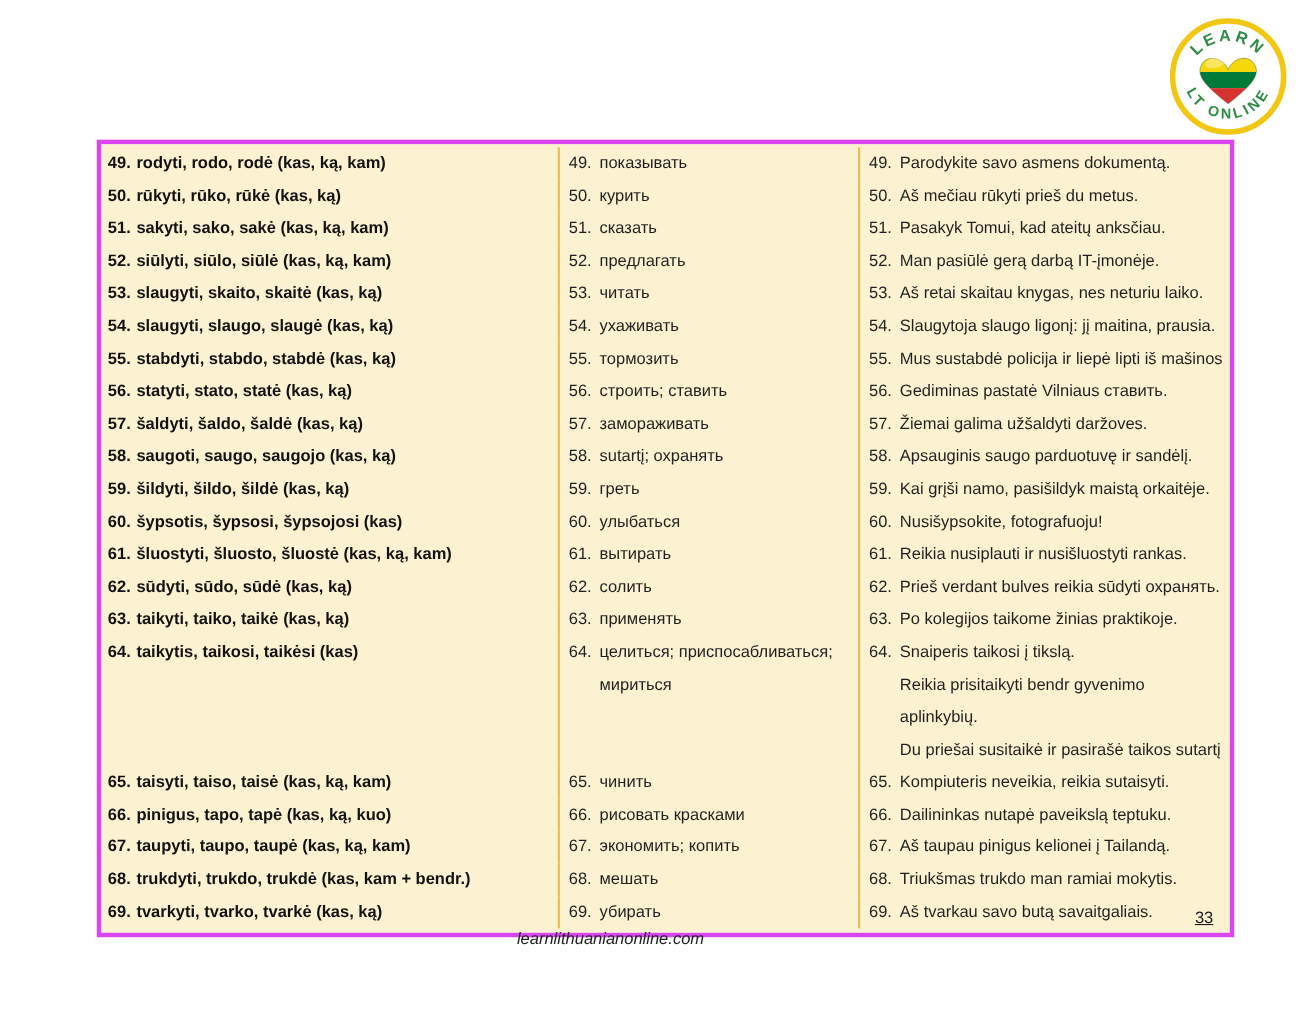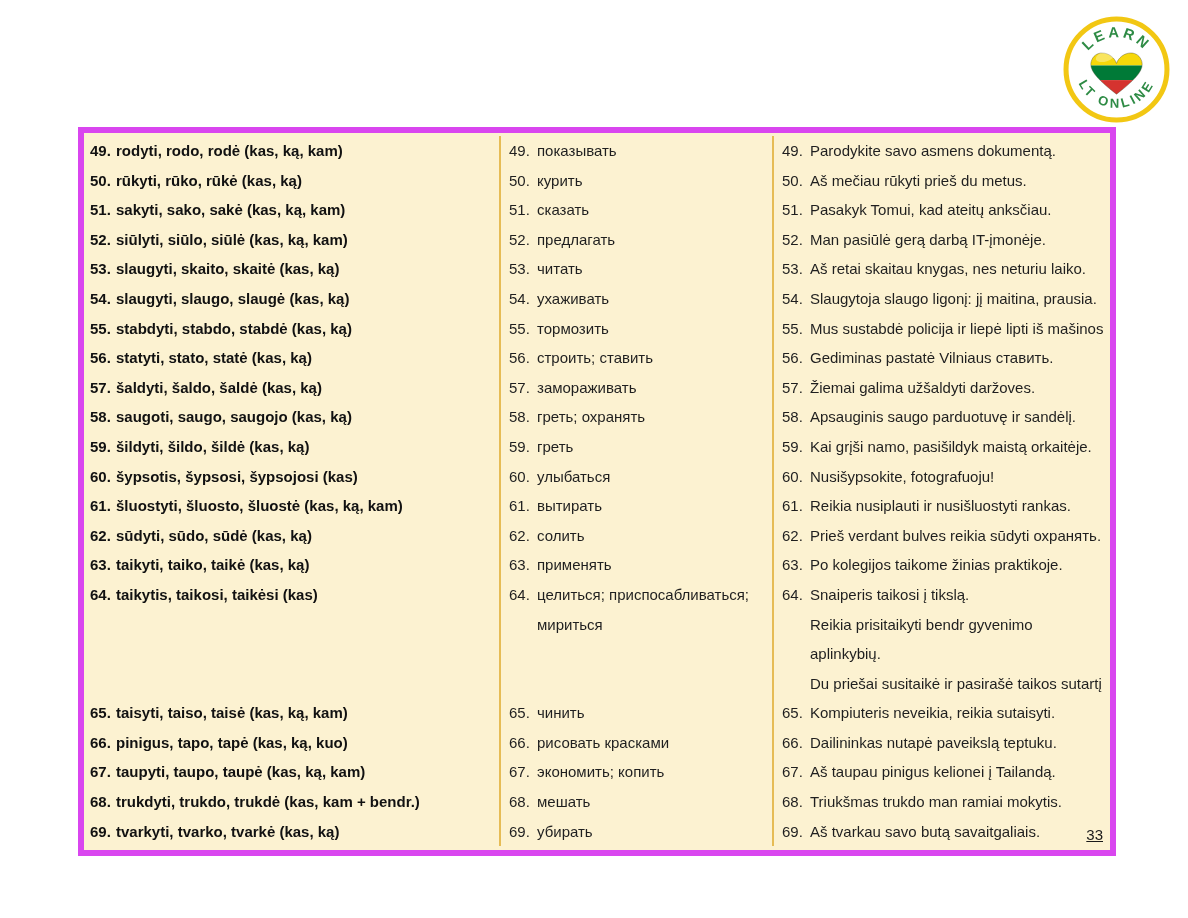--- a/index.html
+++ b/index.html
@@ -19,27 +19,27 @@
     position: absolute;
     left: 1063px;
     top: 16px;
     width: 107px;
     height: 107px;
   }
 
   
   .vtable {
     position: absolute;
-    left: 78px;
+    left: 88px;
     top: 127px;
     width: 1014px;
     display: table;
     table-layout: fixed;
     background: #FCF2D1;
-    border: 6px solid #d946ef;
+    border: 4px solid #d946ef;
     padding: 3px 0 4px 0;
   }
   .tbody { display: table-row-group; }
   .trow  { display: table-row; }
   .cell  {
     display: table-cell;
     vertical-align: top;
     font-size: 15px;
     line-height: 29.6px;
   }
@@ -345,21 +345,21 @@
           <span class="num">58.</span>
           <div class="txt">
                 <div class="line">saugoti, saugo, saugojo (kas, ką)</div>
               </div>
         </div>
       </div>
       <div class="cell cell-translation">
         <div class="item">
           <span class="num">58.</span>
           <div class="txt">
-                <div class="line">греть; охранять</div>
+                <div class="line">sutartį; охранять</div>
               </div>
         </div>
       </div>
       <div class="cell cell-example">
         <div class="item">
           <span class="num">58.</span>
           <div class="txt">
                 <div class="line">Apsauginis saugo parduotuvę ir sandėlį.</div>
               </div>
         </div>
@@ -651,14 +651,15 @@
           <div class="txt">
                 <div class="line">Aš tvarkau savo butą savaitgaliais.</div>
               </div>
         </div>
       </div>
     </div>
       </div>
   </div>
 
   <div class="page-number">33</div>
+  <div class="website">learnlithuanianonline.com</div>
 
 </div>
 
 </body></html>

